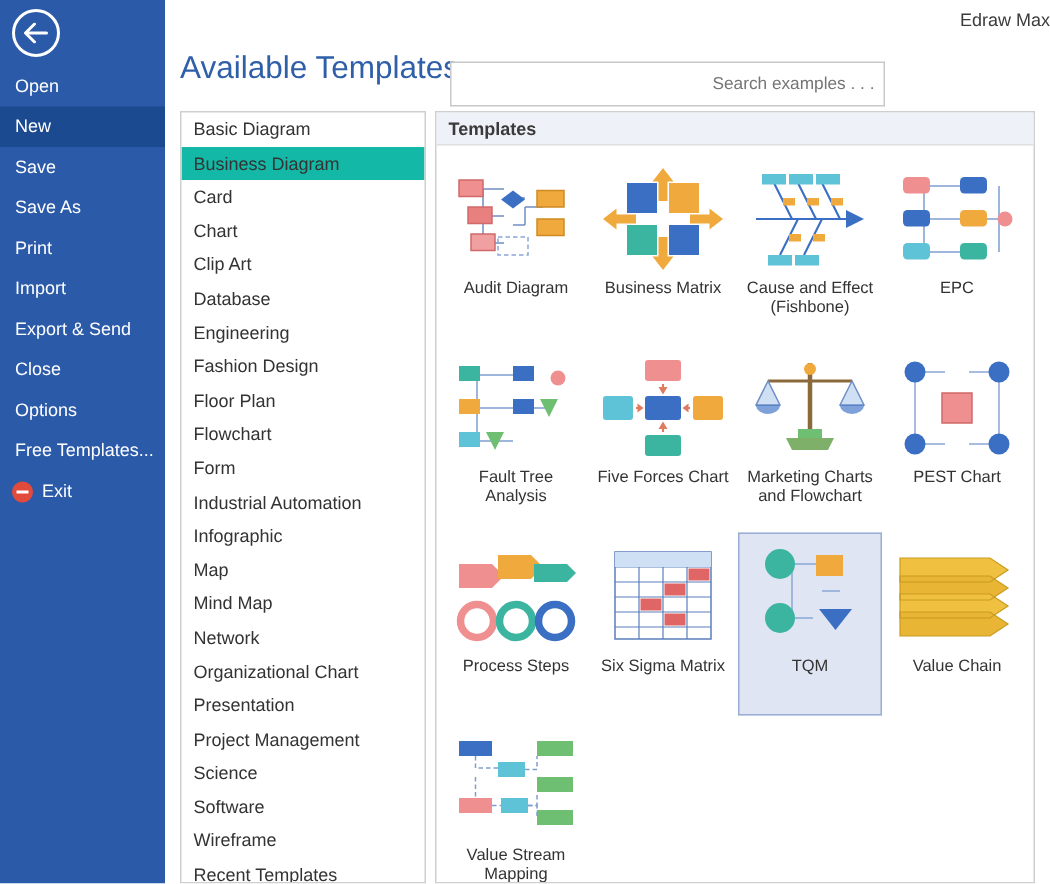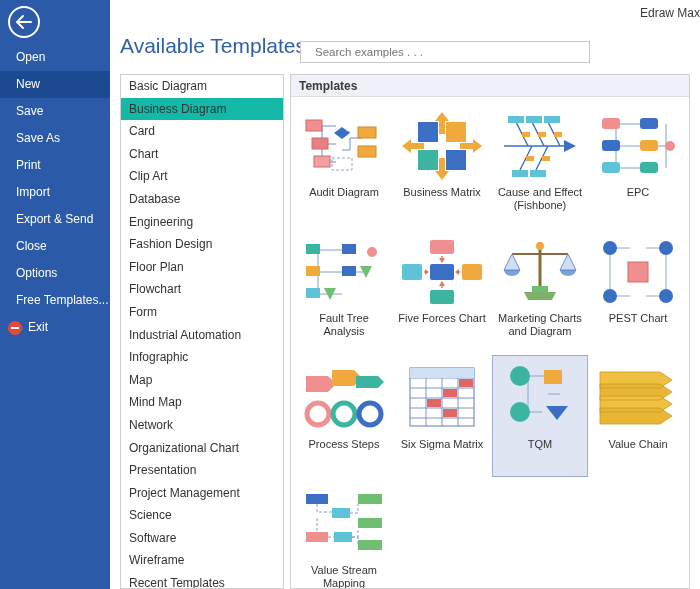--- a/index.html
+++ b/index.html
@@ -28,21 +28,21 @@
   }
   .back-btn {
     position:absolute; left:8px; top:6px; width:32px; height:32px;
     border-radius:50%; border:2px solid #ffffff;
     display:flex; align-items:center; justify-content:center;
     cursor:pointer;
   }
   .back-btn svg { display:block; }
   .menu { position:absolute; left:0; top:44px; width:110px; }
   .menu-item {
-    height:27px; line-height:27px; padding-left:16px;
+    height:27px; line-height:27px; padding-left:10px;
     font-size:12px; color:#ffffff; cursor:pointer; white-space:nowrap;
   }
   .menu-item.selected { background:#1b4a91; }
   .menu-item.exit { display:flex; align-items:center; gap:6px; padding-left:8px; }
   .exit-icon {
     width:14px; height:14px; border-radius:50%; background:#e24b3c;
     display:inline-flex; align-items:center; justify-content:center;
     flex:0 0 auto;
   }
   .exit-icon .bar { width:8px; height:2px; background:#ffffff; display:block; }
@@ -50,25 +50,26 @@
   
   .content { position:absolute; left:110px; top:26px; width:590px; height:563px; background:#ffffff; }
   .page-head {
     position:absolute; left:0; top:0; width:590px; height:48px;
   }
   .page-title {
     position:absolute; left:10px; top:8px;
     font-size:21px; color:#2f5fa8; font-weight:normal;
   }
   .search-box {
-    position:absolute; left:190px; top:15px; width:290px; height:22px;
+    position:absolute; left:190px; top:15px; width:290px; height:30px;
     border:1px solid #c8c8c8; background:#ffffff;
-    font-size:11.5px; color:#9a9a9a; padding:0 14px;
+    font-size:11.5px; color:#9a9a9a; padding:0 6px;
     font-family:"Liberation Sans", sans-serif;
     outline:none;
+    text-align:right;
   }
 
   
   .cat-panel {
     position:absolute; left:10px; top:48px; width:164px; height:515px;
     border:1px solid #cfcfcf; background:#ffffff; overflow:hidden;
   }
   .cat-item {
     height:22.6px; line-height:22.6px; padding-left:8px;
     font-size:12px; color:#333; cursor:pointer; white-space:nowrap;
@@ -304,21 +305,21 @@
   <path d="M14 18 H70" stroke="#8a6a3a" stroke-width="2"></path>
   <path d="M14 18 L6 34 H22 Z" fill="#cfe0f5" stroke="#6f8fc4"></path>
   <path d="M70 18 L62 34 H78 Z" fill="#cfe0f5" stroke="#6f8fc4"></path>
   <path d="M6 34 a8 6 0 0 0 16 0" fill="#3a6fc4" opacity="0.65"></path>
   <path d="M62 34 a8 6 0 0 0 16 0" fill="#3a6fc4" opacity="0.65"></path>
   <circle cx="42" cy="10" r="4" fill="#f0a93c"></circle>
   <path d="M26 56 h32 l-4 8 h-24 Z" fill="#7fb069"></path>
   <rect x="34" y="50" width="16" height="6" fill="#6fbf73"></rect>
 </svg>
             </div>
-            <div class="tpl-label">Marketing Charts and Diagram</div>
+            <div class="tpl-label">Marketing Charts and Flowchart</div>
           </div>
           <div class="tpl-cell">
             <div class="tpl-thumb">
               <svg width="84" height="72" viewBox="0 0 84 72">
   <g stroke="#8aa6d6" stroke-width="1" fill="none">
     <path d="M20 12 H34 M50 12 H64 M20 60 H34 M50 60 H64 M14 18 V54 M70 18 V54"></path>
   </g>
   <rect x="32" y="26" width="20" height="20" fill="#f08f8f" stroke="#d06a6a"></rect>
   <circle cx="14" cy="12" r="7" fill="#3a6fc4"></circle>
   <circle cx="70" cy="12" r="7" fill="#3a6fc4"></circle>

